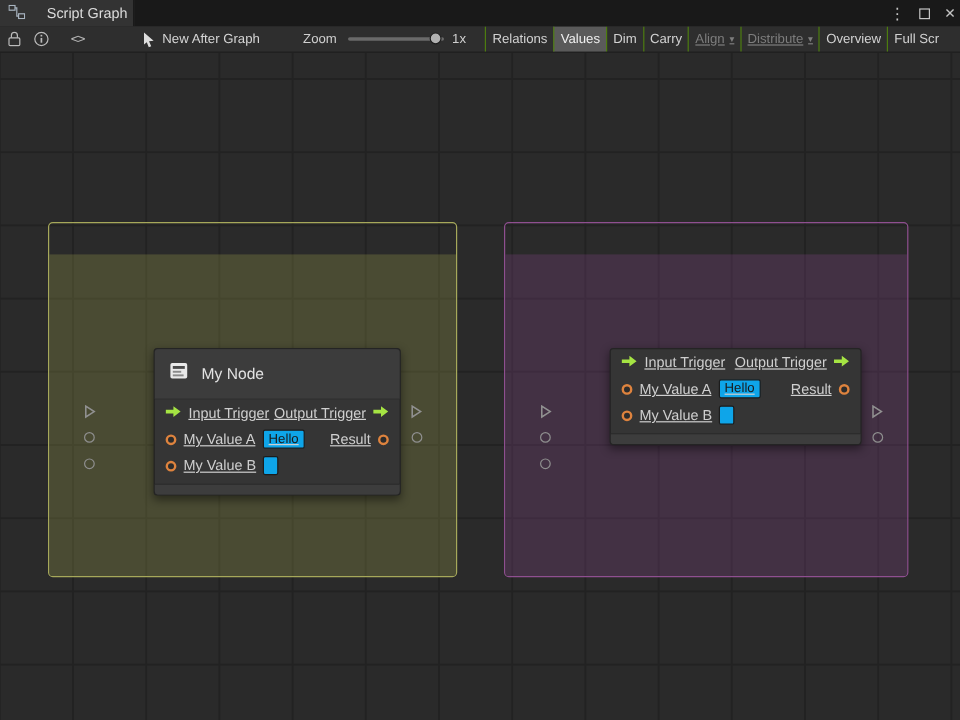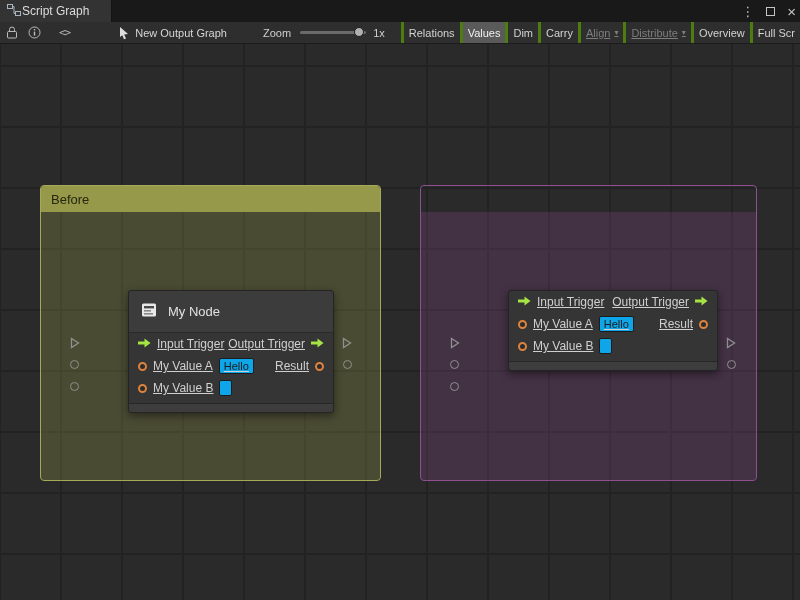--- a/index.html
+++ b/index.html
@@ -10,21 +10,21 @@
     -webkit-font-smoothing:antialiased;
   }
 
   
   .titlebar {
     position:absolute; top:0; left:0; width:800px; height:22px;
     background:#191919; display:flex; align-items:stretch;
   }
   .tab {
     width:112px; background:#333333; display:flex; align-items:center;
-    gap:1px; padding-left:7px; font-size:12px; color:#dcdcdc;
+    gap:18px; padding-left:7px; font-size:12px; color:#dcdcdc;
     border-right:1px solid #141414;
     text-align:center;
   }
   .win-controls {
     position:absolute; right:4px; top:0; height:22px;
     display:flex; align-items:center; gap:12px; color:#c4c4c4; font-size:13px;
   }
   .win-controls .maxbox { width:9px; height:9px; border:1px solid #c4c4c4; display:inline-block; }
   .win-controls span { cursor:default; }
 
@@ -44,21 +44,21 @@
     position:relative;
   }
   .zoom-knob {
     position:absolute; right:2px; top:-4px; width:10px; height:10px;
     background:#b0b0b0; border-radius:50%; border:1px solid #1e1e1e;
   }
   .zoom-value { margin-left:7px; }
   .tbtn-group { display:flex; align-items:stretch; margin-left:16px; height:22px; }
   .tbtn {
     display:flex; align-items:center; padding:0 5px; color:#d2d2d2;
-    border-left:3px solid #4d7c0f; cursor:default;
+    border-left:1px solid #4d7c0f; cursor:default;
   }
   .tbtn.active { background:#5a5a5a; color:#f0f0f0; }
   .tbtn.disabled { color:#7d7d7d;text-decoration:underline; }
   .tbtn .caret { font-size:8px; margin-left:4px; }
 
   
   .canvas {
     position:absolute; top:44px; left:0; width:800px; height:556px;
     background-color:#2a2a2a;
     background-image:
@@ -156,21 +156,21 @@
       <rect x="5.8" y="3" width="1.4" height="1.4" fill="#bbbbbb"></rect>
     </svg>
   </span>
   <span class="ticon code-glyph" style="margin-left:18px;">&lt;&gt;</span>
 
   <span class="ticon" style="margin-left:48px;">
     <svg width="12" height="14" viewBox="0 0 12 14">
       <path d="M2 1 L10 8 L6.2 8.4 L8 12.5 L6 13.3 L4.3 9.2 L2 11 Z" fill="#dddddd"></path>
     </svg>
   </span>
-  <span class="graph-name">New Output Graph</span>
+  <span class="graph-name">New After Graph</span>
 
   <span class="zoom-label">Zoom</span>
   <span class="zoom-track">
     <span class="zoom-knob"></span>
   </span>
   <span class="zoom-value">1x</span>
 
   <div class="tbtn-group">
     <div class="tbtn">Relations</div>
     <div class="tbtn active">Values</div>
@@ -185,23 +185,20 @@
       <span class="caret">▾</span>
     </div>
     <div class="tbtn">Overview</div>
     <div class="tbtn">Full Scr</div>
   </div>
 </div>
 
 <div class="canvas">
 
   <div class="group before">
-    <div class="group-header">
-      <span>Before</span>
-    </div>
     <div class="group-body"></div>
   </div>
 
   <div class="group after">
     <div class="group-body"></div>
   </div>
 
   <div class="node-wrap" style="left:88px; top:246px; width:246px;">
     <span class="oport tri left" style="top:47px;">
       <svg width="10" height="12" viewBox="0 0 10 12">

